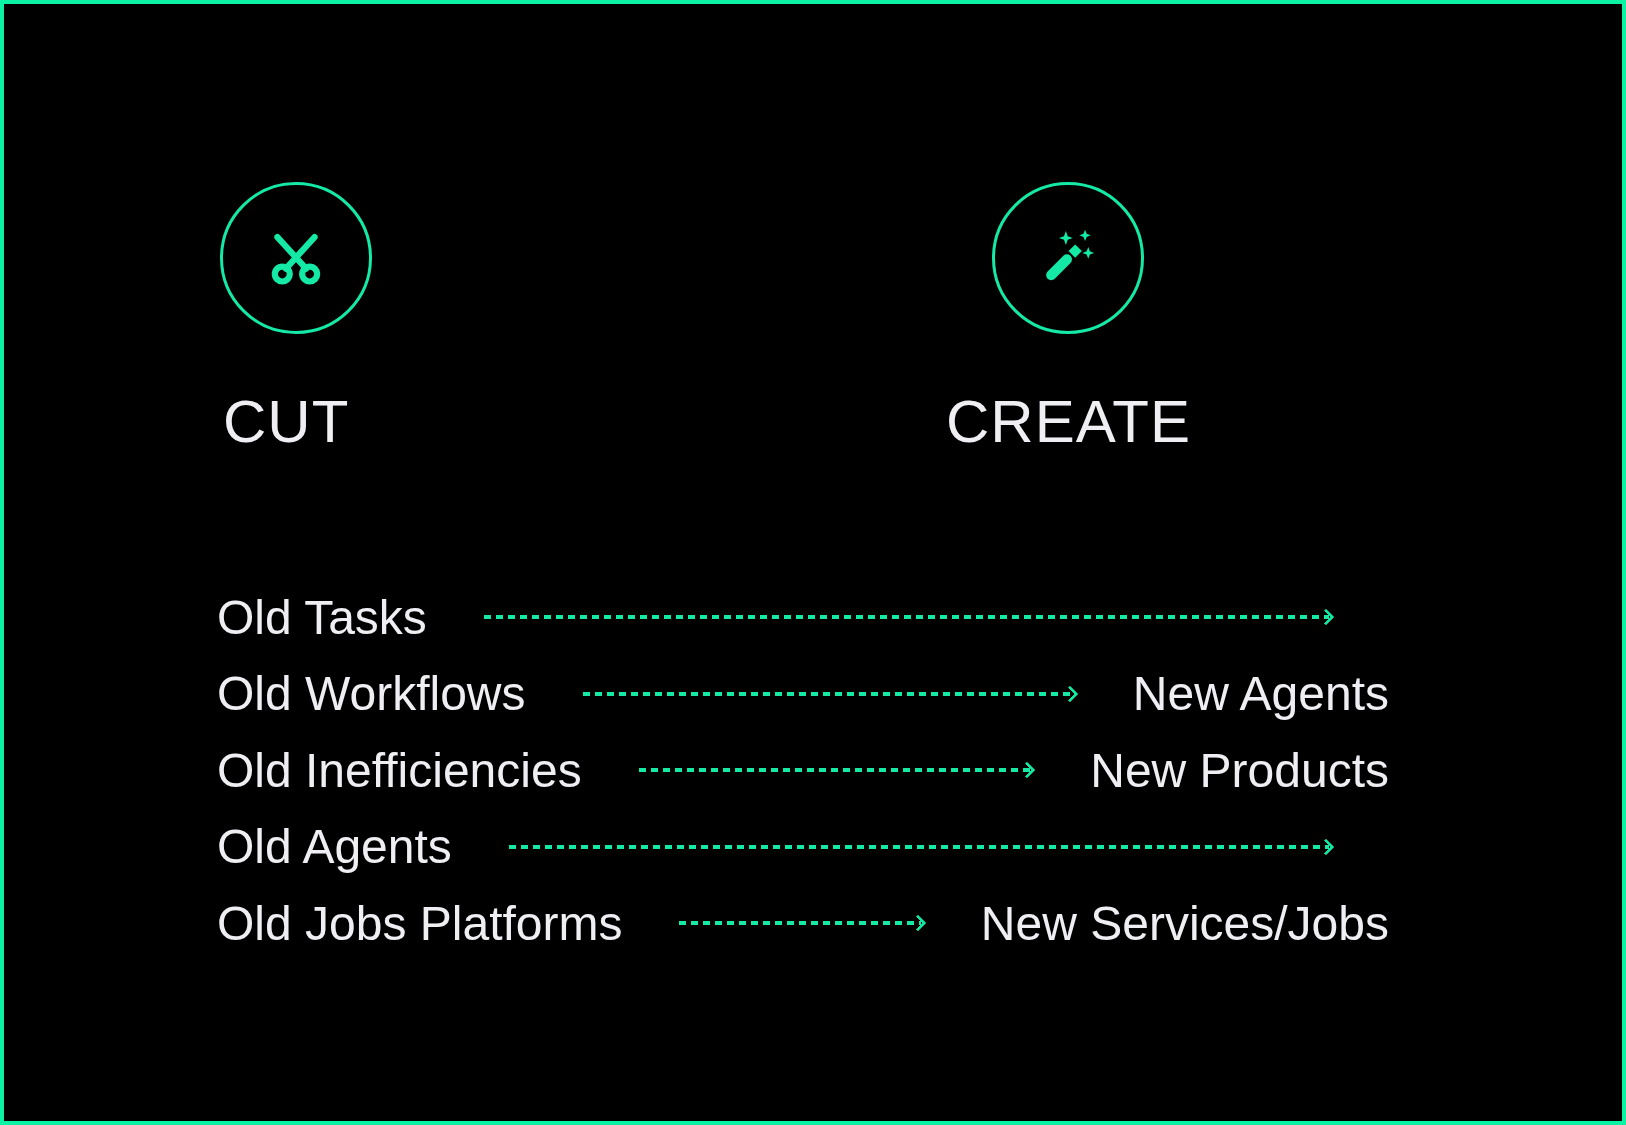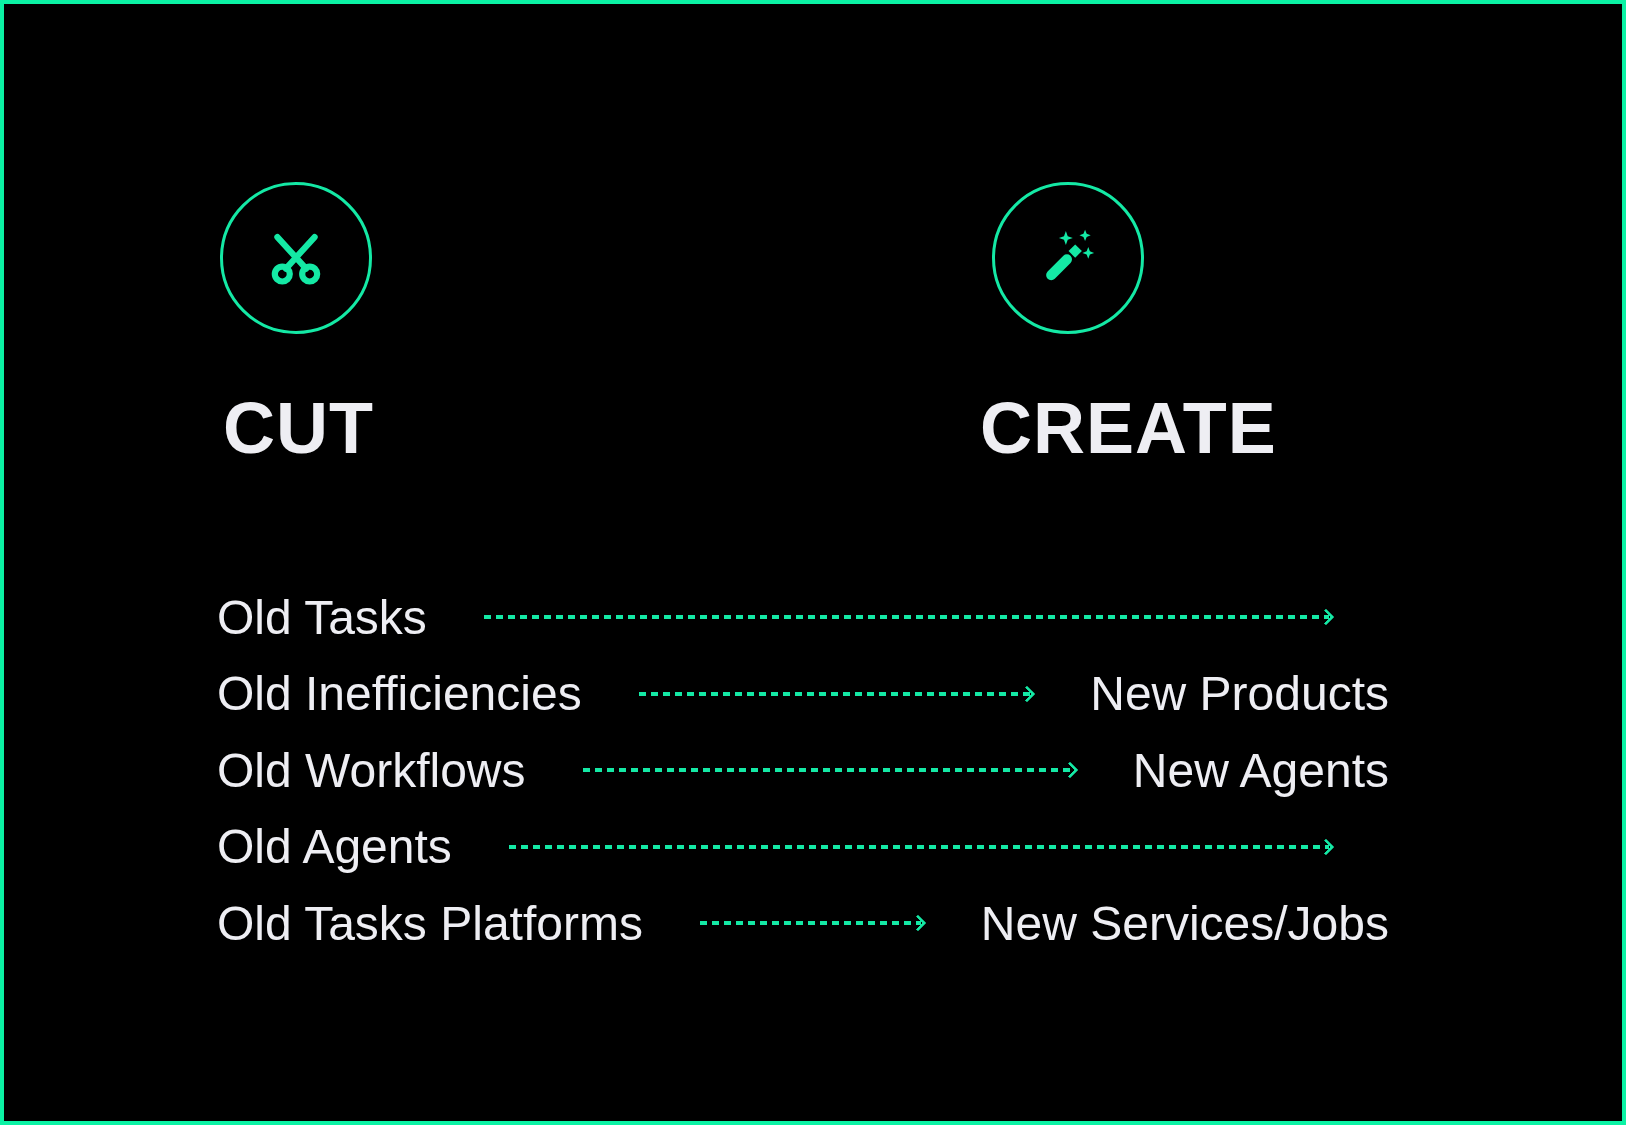--- a/index.html
+++ b/index.html
@@ -29,29 +29,29 @@
     border-radius: 50%;
     display: flex; align-items: center; justify-content: center;
   }
   .circle-cut    { left: 216px; top: 178px; }
   .circle-create { left: 988px; top: 178px; }
   .icon-circle svg { display: block; }
 
   .heading {
     position: absolute;
     top: 388px;
-    font-size: 72px;
-    font-weight: 700;
+    font-size: 60px;
+    font-weight: 400;
     letter-spacing: 1px;
     color: var(--text);
     line-height: 1;
     white-space: nowrap;
   }
   .heading-cut    { left: 219px; }
-  .heading-create { left: 976px; }
+  .heading-create { left: 942px; }
 
   .rows {
     position: absolute;
     left: 213px;
     right: 233px;
     top: 575px;
   }
   .row {
     height: 76.5px;
     display: flex;
@@ -115,47 +115,47 @@
 
     <div class="row">
       <span class="label">Old Tasks</span>
       <span class="arrow">
         <span class="arrow-line"></span>
         <span class="arrow-head"></span>
       </span>
     </div>
 
     <div class="row">
+      <span class="label">Old Workflows</span>
+      <span class="arrow">
+        <span class="arrow-line"></span>
+        <span class="arrow-head"></span>
+      </span>
+      <span class="label">New Agents</span>
+    </div>
+
+    <div class="row">
       <span class="label">Old Inefficiencies</span>
       <span class="arrow">
         <span class="arrow-line"></span>
         <span class="arrow-head"></span>
       </span>
       <span class="label">New Products</span>
-    </div>
-
-    <div class="row">
-      <span class="label">Old Workflows</span>
-      <span class="arrow">
-        <span class="arrow-line"></span>
-        <span class="arrow-head"></span>
-      </span>
-      <span class="label">New Agents</span>
     </div>
 
     <div class="row">
       <span class="label">Old Agents</span>
       <span class="arrow">
         <span class="arrow-line"></span>
         <span class="arrow-head"></span>
       </span>
     </div>
 
     <div class="row">
-      <span class="label">Old Tasks Platforms</span>
+      <span class="label">Old Jobs Platforms</span>
       <span class="arrow">
         <span class="arrow-line"></span>
         <span class="arrow-head"></span>
       </span>
       <span class="label">New Services/Jobs</span>
     </div>
 
   </div>
 </div>
 

